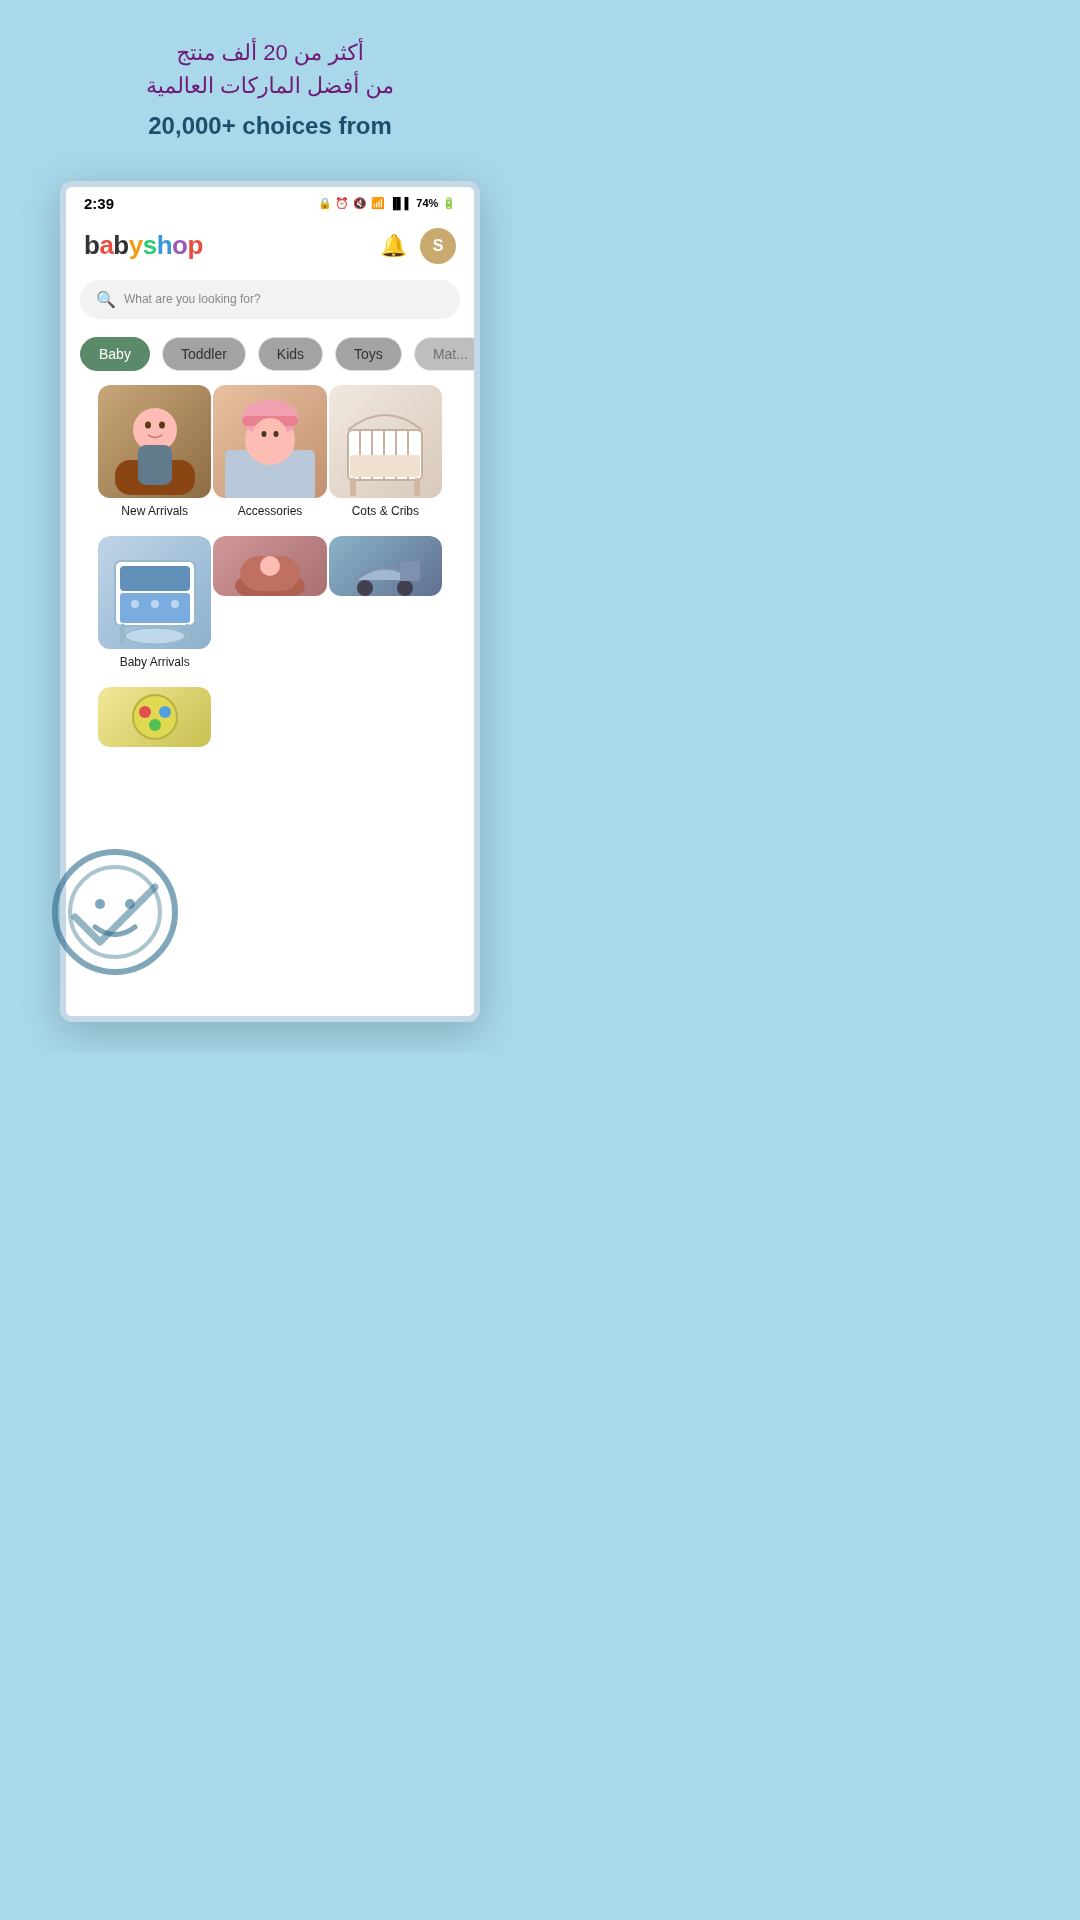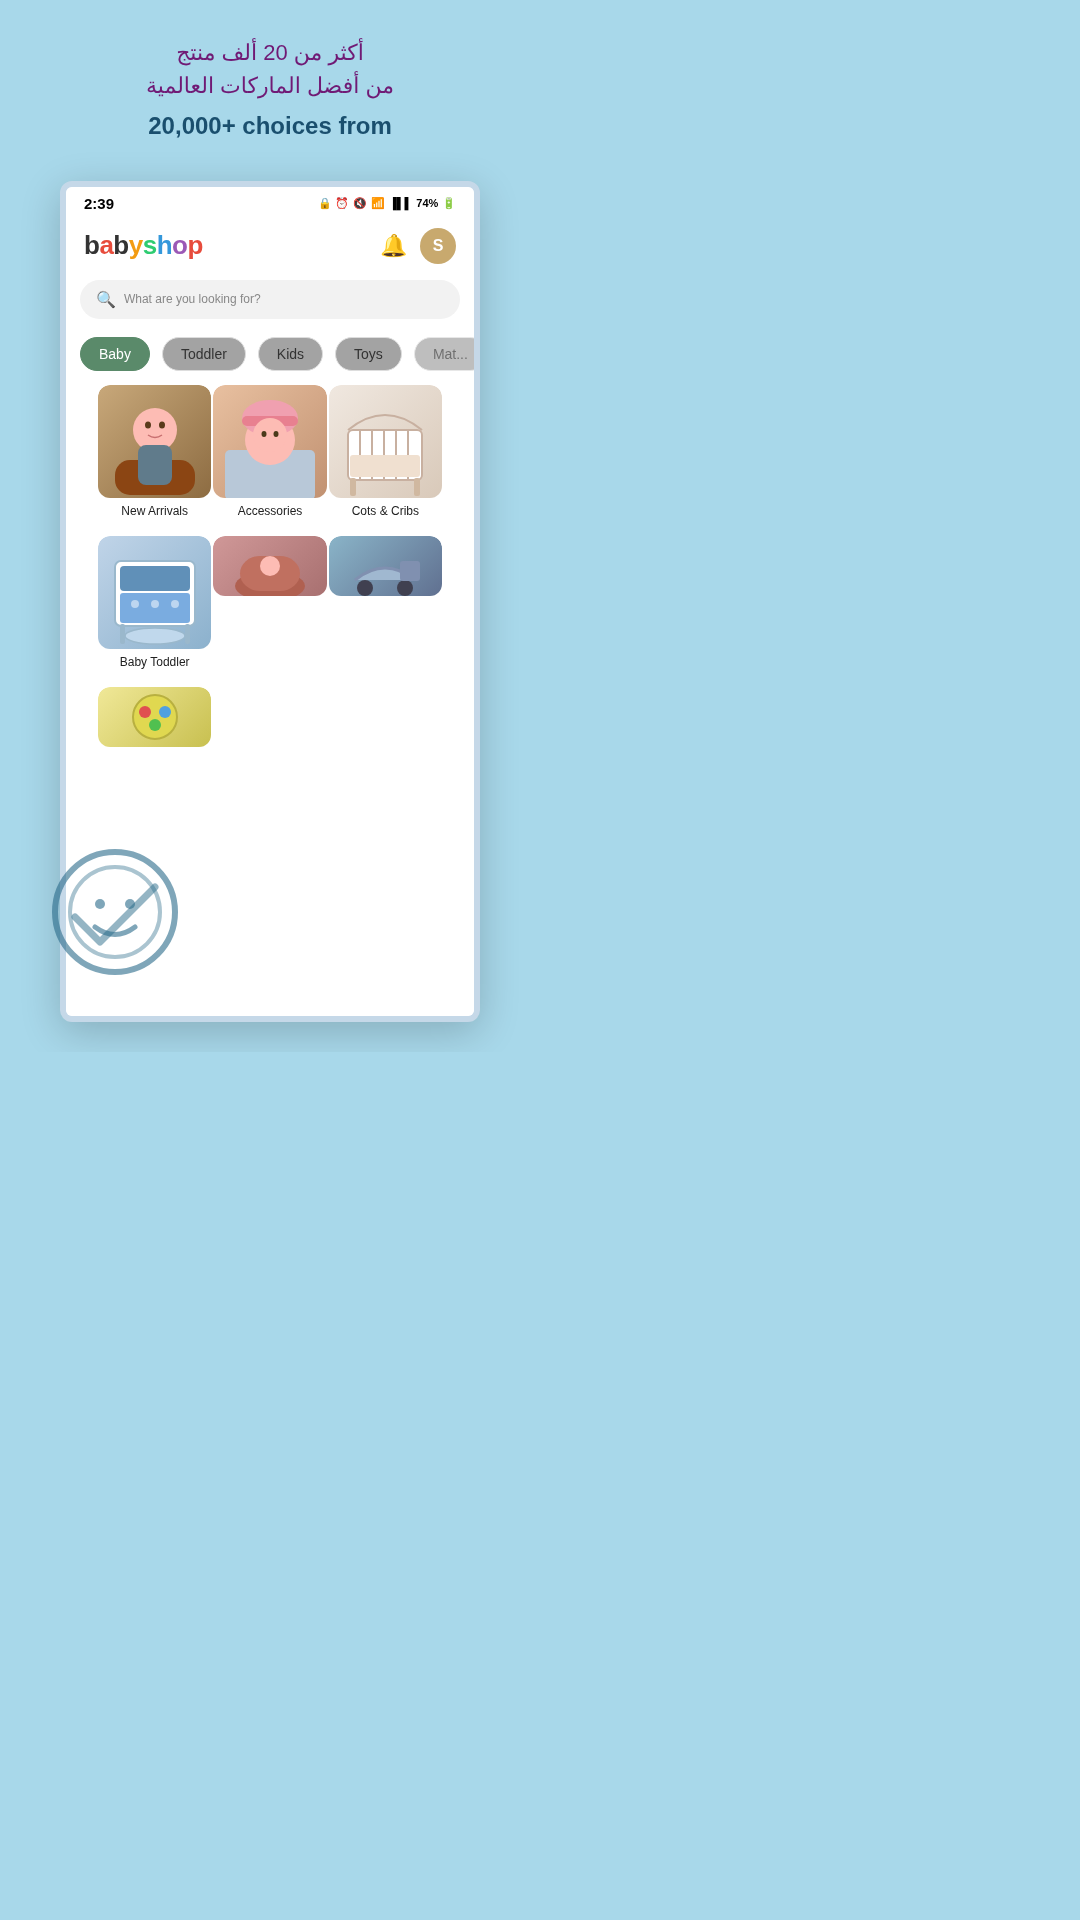--- a/index.html
+++ b/index.html
@@ -359,21 +359,21 @@
                   <circle cx="45" cy="63" r="4" fill="white" opacity="0.5"></circle>
                   <circle cx="65" cy="63" r="4" fill="white" opacity="0.5"></circle>
 
                   <ellipse cx="45" cy="95" rx="30" ry="8" fill="#c0d8ec" stroke="#9ab8cc" stroke-width="1.5"></ellipse>
 
                   <rect x="10" y="83" width="5" height="20" rx="2" fill="#9ab8cc"></rect>
                   <rect x="75" y="83" width="5" height="20" rx="2" fill="#9ab8cc"></rect>
                 </svg>
               </div>
             </div>
-            <div class="product-label">Baby Toddler</div>
+            <div class="product-label">Baby Arrivals</div>
           </div>
 
           <div class="product-item">
             <div class="product-image">
               <div style="background: linear-gradient(135deg, #d09898, #a87070); border-radius:12px; height:60px; display:flex; align-items:center; justify-content:center; overflow:hidden;">
                 <svg width="90" height="60" viewBox="0 0 90 60">
 
                   <ellipse cx="45" cy="50" rx="35" ry="15" fill="#b06050"></ellipse>
                   <rect x="15" y="20" width="60" height="35" rx="20" fill="#c07060"></rect>
                   <circle cx="45" cy="30" r="10" fill="#FDBCB4"></circle>

